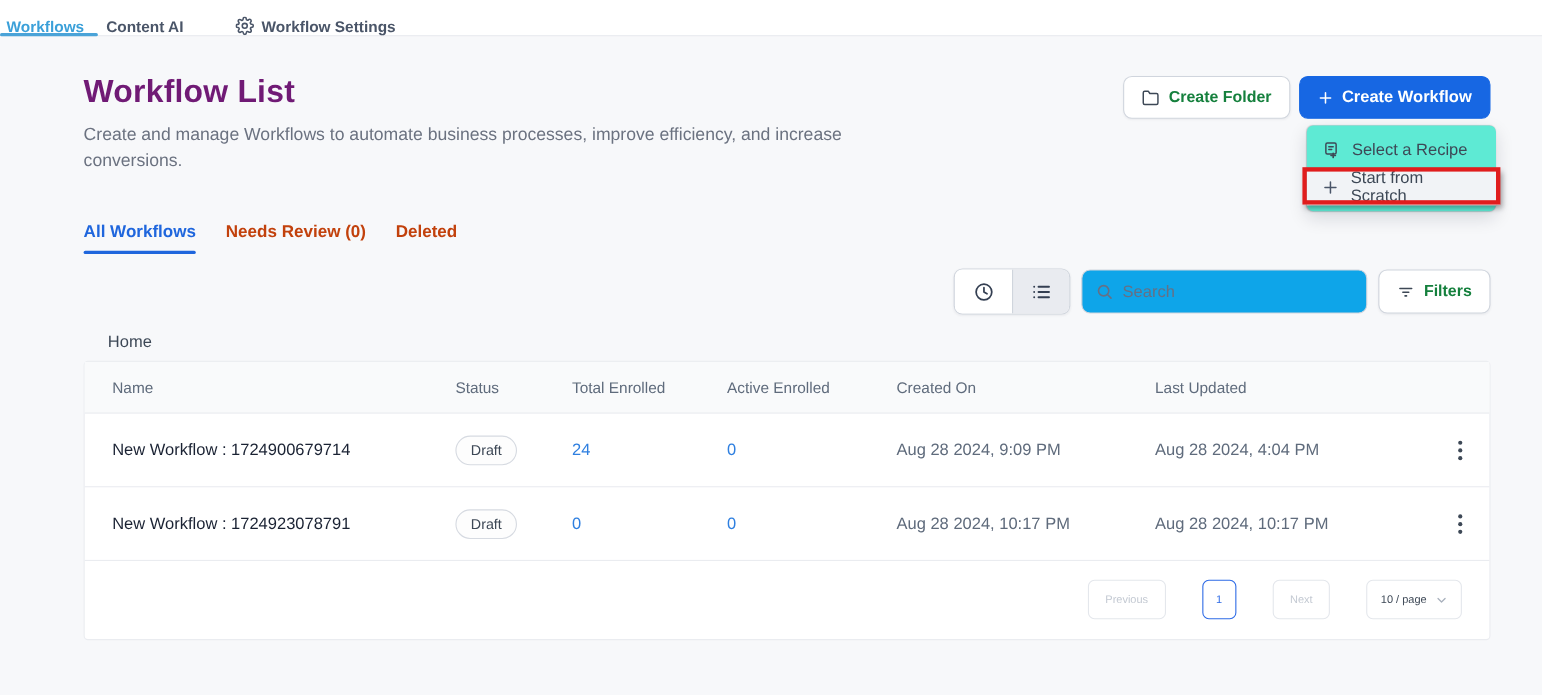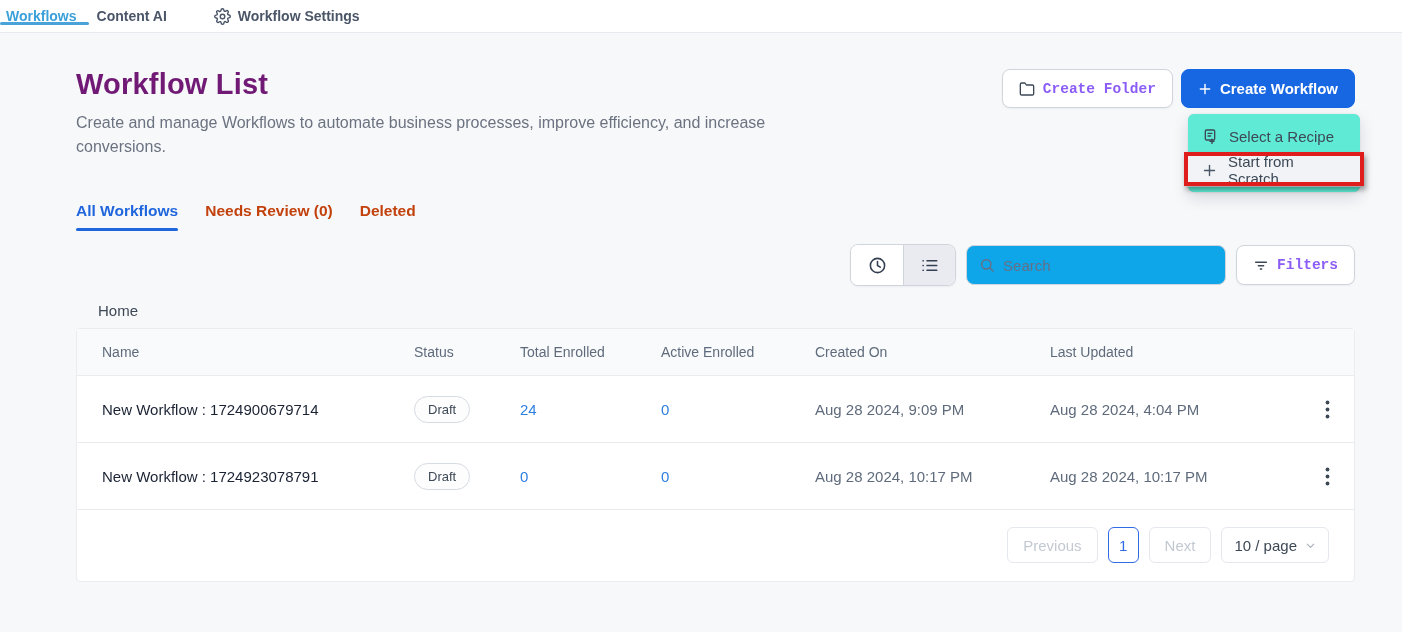--- a/index.html
+++ b/index.html
@@ -1,42 +1,42 @@
 <!DOCTYPE html>
 <html><head>
 <meta charset="utf-8">
 <style>
   * { margin:0; padding:0; box-sizing:border-box; }
   html,body { width:1402px; height:632px; overflow:hidden; background:#f7f8fa;
     font-family:"Liberation Sans", sans-serif; color:#101828; }
 
   
   .topnav { height:33px; background:#fff; border-bottom:1px solid #e7e9ee;
-    display:flex; align-items:center; }
+    display:flex; align-items:flex-end; }
   .nav-tab { position:relative; display:flex; align-items:center; gap:7px;
     padding:0 14px; font-size:14px; font-weight:700; color:#4a5568; cursor:pointer; }
   .nav-tab.first { padding:0 6px; }
   .nav-tab.active { color:#3ba0d9; }
   .nav-tab.active::after { content:""; position:absolute; left:0; right:-6px; bottom:-1px;
     height:3px; background:#4aa3d8; border-radius:2px; }
   .nav-divider { width:1px; background:#d9dde3; margin:4px 12px 4px 6px; }
   .nav-tab svg { flex:0 0 auto; }
 
   
   .page { padding:35px 47px 0 76px; }
   .page-header { display:flex; justify-content:space-between; align-items:flex-start; }
   .page-title { font-size:29px; font-weight:700; letter-spacing:.2px; color:#701a75; }
   .page-subtitle { margin-top:10px; font-size:16px; line-height:24px; color:#6b7280;
     max-width:745px; }
 
   .header-actions { position:relative; display:flex; gap:8px; margin-top:1px; }
   .btn { display:inline-flex; align-items:center; gap:8px; height:39px; padding:0 16px;
     border-radius:8px; font-size:14.5px; font-weight:600; cursor:pointer; white-space:nowrap; }
-  .btn-secondary { background:#fff; border:1px solid #d0d5dd; color:#8b5cf6;
-    box-shadow:0 1px 2px rgba(16,24,40,.05);font-family:Liberation Mono, monospace; }
+  .btn-secondary { background:#fff; border:1px solid #d0d5dd; color:#15803d;
+    box-shadow:0 1px 2px rgba(16,24,40,.05); }
   .btn-primary { background:#1767e3; border:1px solid #1767e3; color:#fff; font-size:15px; }
 
   .dropdown { position:absolute; top:45px; right:-5px; width:172px; background:#5eead4;
     border-radius:6px; padding:5px 0;
     box-shadow:0 6px 16px rgba(16,24,40,.14), 0 0 1px rgba(16,24,40,.2); z-index:5; }
   .dropdown-item { position:relative; height:34px; display:flex; align-items:center;
     gap:11px; padding:0 14px; font-size:15px; color:#3d4856; cursor:pointer; }
   .dropdown-item.highlighted { background:#f1f3f6; }
   .annotation-box { position:absolute; left:-4px; right:-4px; top:-1px; bottom:1px;
     border:4px solid #e01d1d; box-shadow:2px 4px 5px rgba(0,0,0,.35);
@@ -84,21 +84,21 @@
   .cell-num { color:#2e7fe0; cursor:pointer; }
   .cell-date { color:#5f6b7c; }
   .kebab { display:flex; justify-content:center; cursor:pointer; padding:6px 10px;
     margin-left:18px; width:fit-content; }
 
   
   .tfoot { display:flex; justify-content:flex-end; align-items:center; gap:10px;
     padding:17px 25px 18px 0; }
   .pg-btn { height:36px; display:inline-flex; align-items:center; justify-content:center;
     padding:0 15px; background:#fff; border:1px solid #e4e7ec; border-radius:6px;
-    font-size:15px; color:#c3c9d2; cursor:default; }
+    font-size:10px; color:#c3c9d2; cursor:default;margin-left:23px; }
   .pg-page { width:31px; padding:0; border:1px solid #2e6be6; color:#2e6be6; cursor:pointer; }
   .pg-size { color:#3d4856; gap:8px; cursor:pointer; padding:0 12px; }
 
   .icon { display:inline-flex; align-items:center; justify-content:center; }
 </style>
 </head>
 <body>
 
 <div class="topnav">
   <div class="nav-tab first active">

